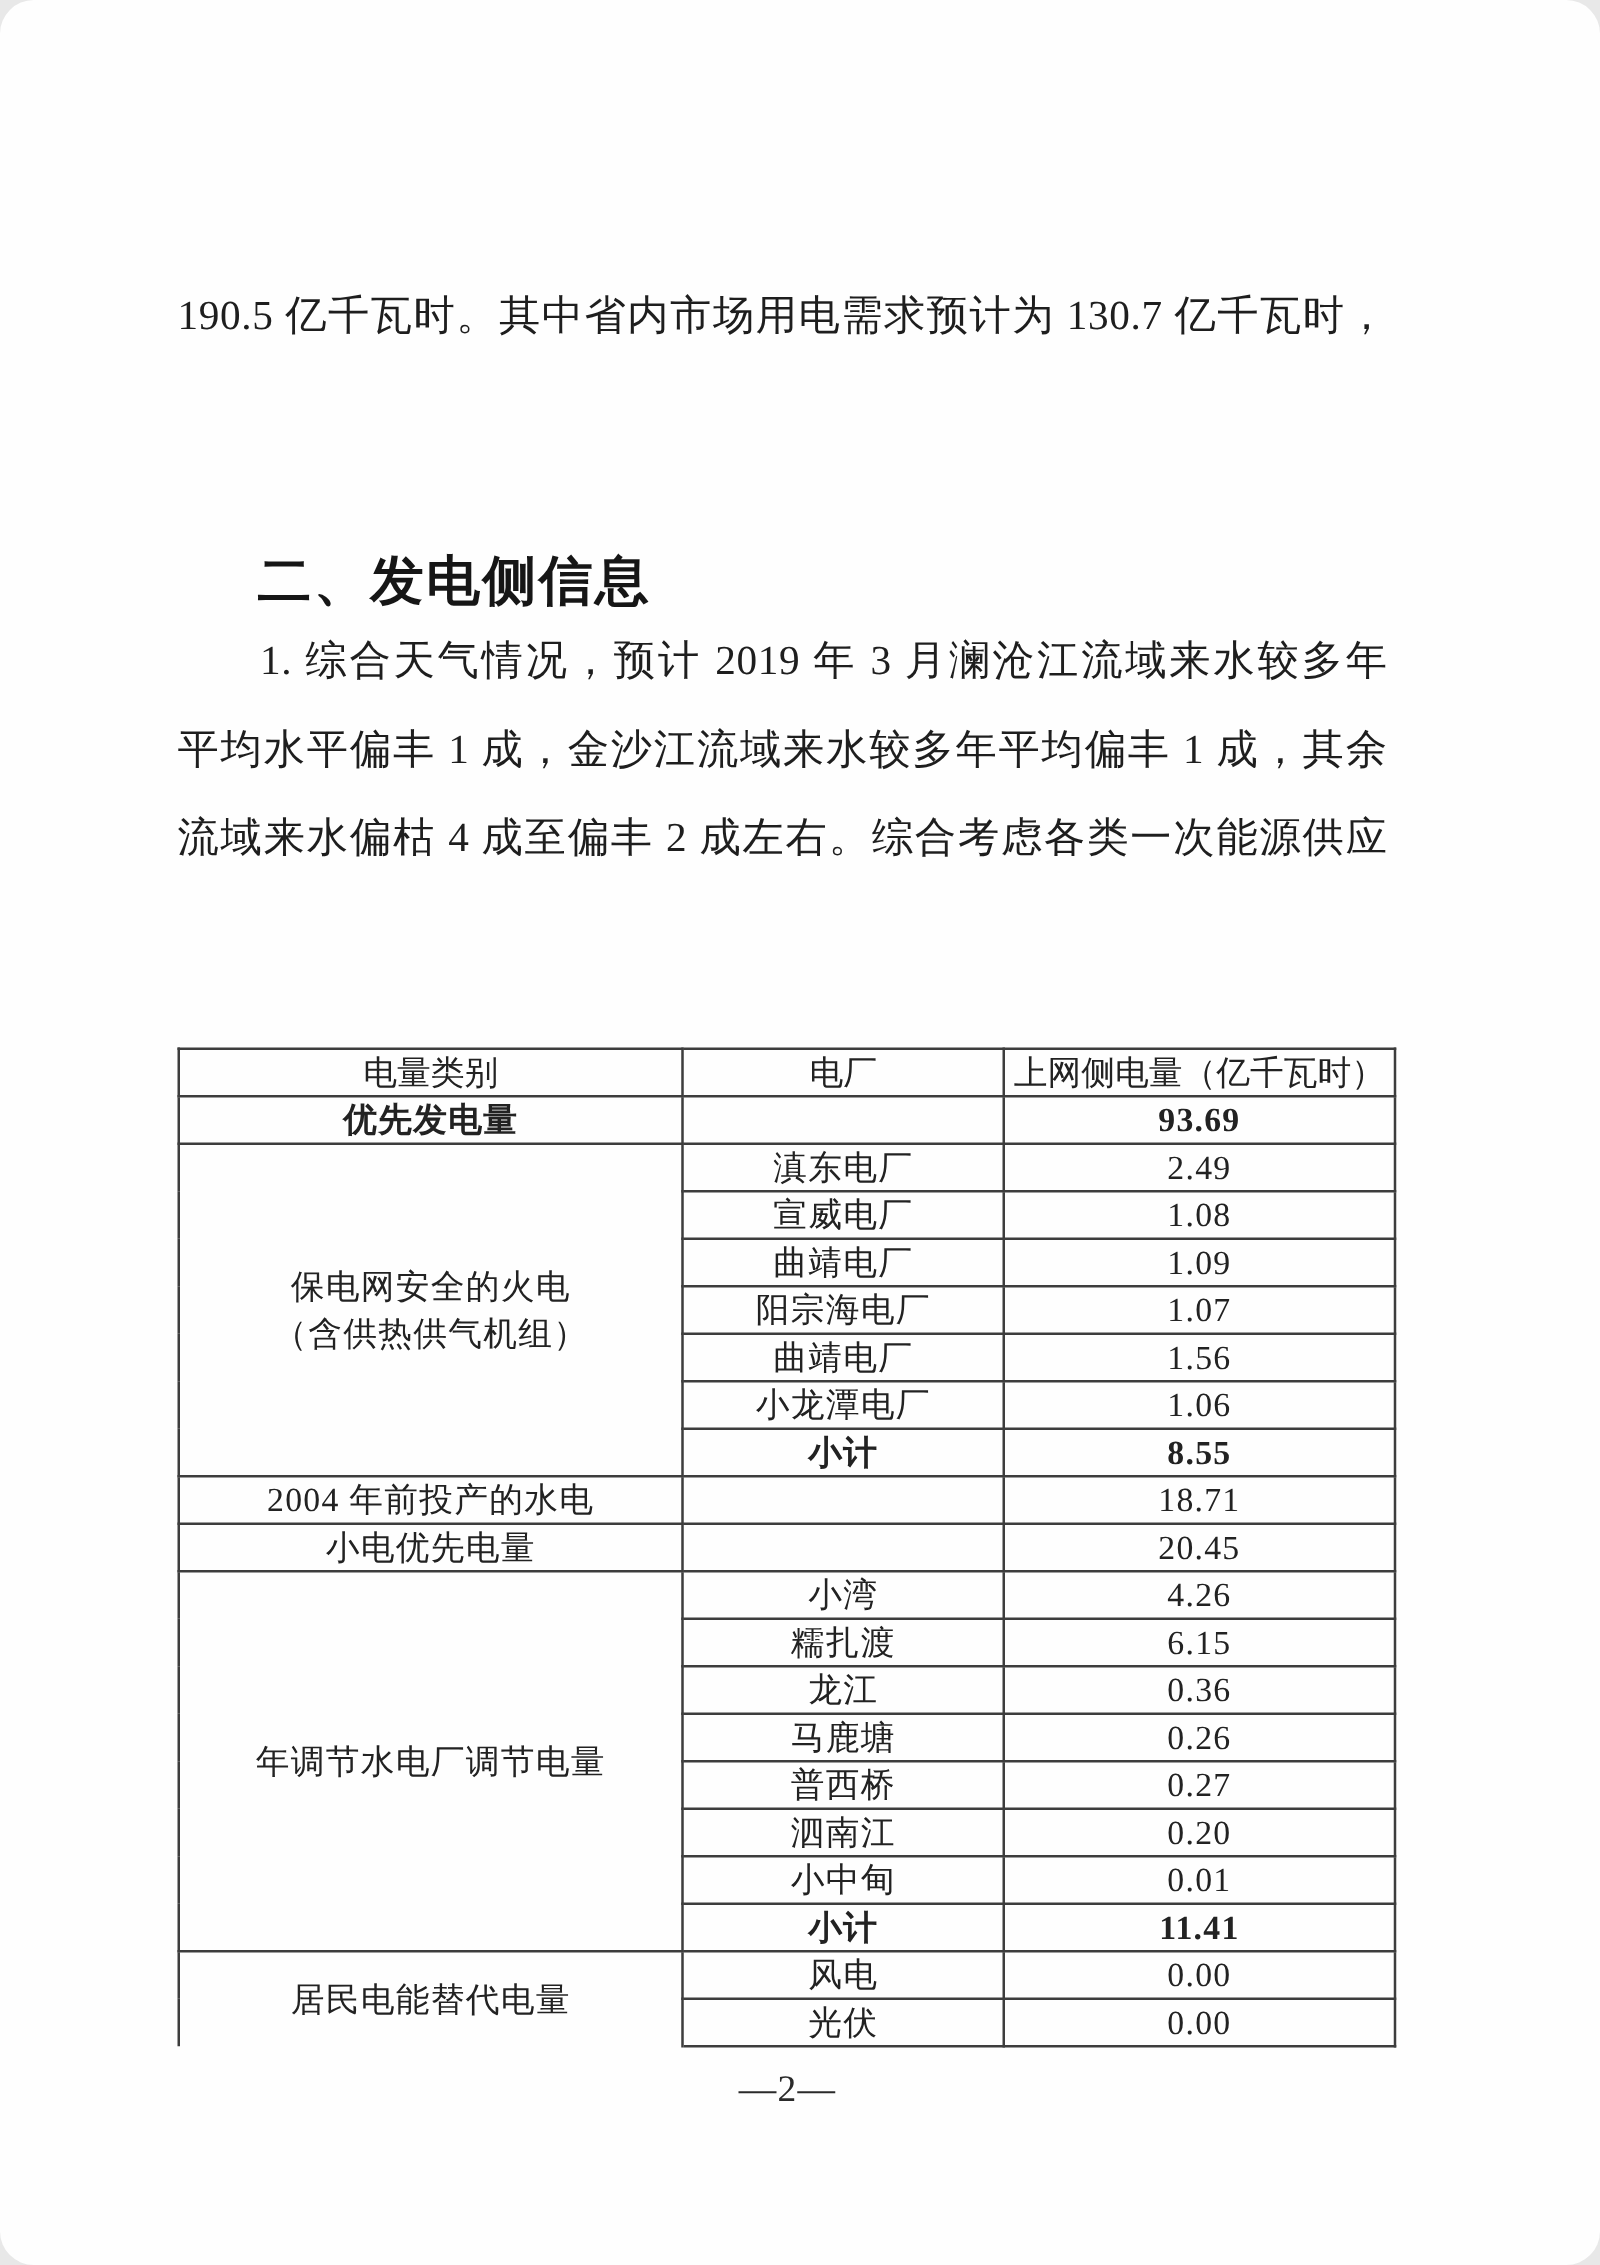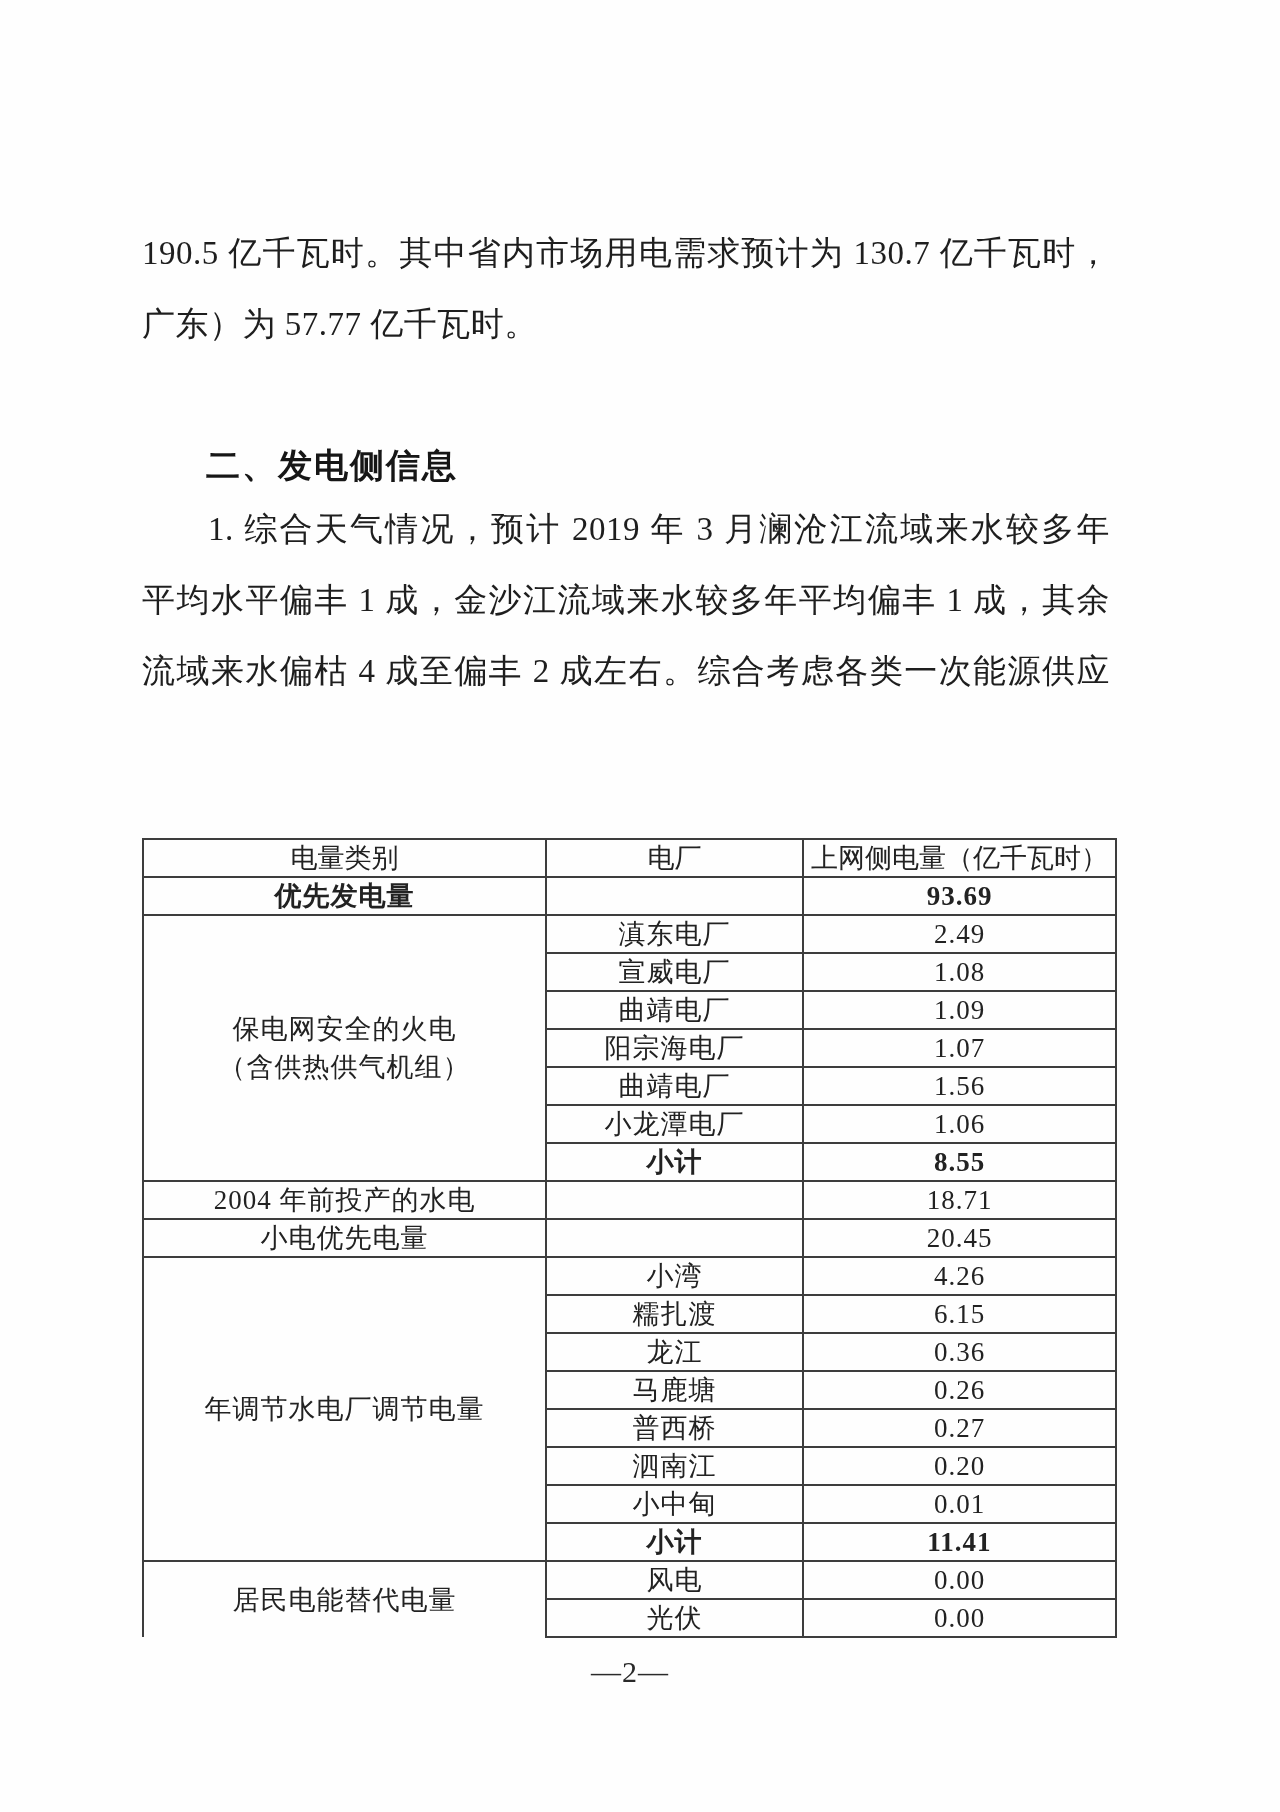--- a/index.html
+++ b/index.html
@@ -4,38 +4,39 @@
 <style>
   html,body{margin:0;padding:0;background:#e8e8e8;}
   .page{
     position:relative;
     width:1280px;height:1812px;
     margin:0 auto;
     background:#fefefe;
     font-family:"Liberation Serif","DejaVu Serif",serif;
     color:#1e1e1e;
     overflow:hidden;
+    border-radius:27px;
   }
   
   .para{position:absolute;left:142px;width:968px;}
   .line{
     font-size:33px;
     line-height:71px;
     letter-spacing:0.5px;
     text-align:justify;
     text-align-last:justify;
     white-space:normal;
   }
   .line.last{text-align-last:left;}
   .line.indent{text-indent:66px;}
   .heading{
     position:absolute;left:142px;width:968px;top:440px;
     font-family:"Liberation Sans","DejaVu Sans",sans-serif;
     font-weight:700;
-    font-size:34px;line-height:50px;
+    font-size:43px;line-height:50px;
     letter-spacing:2px;
     padding-left:64px;
     color:#161616;
   }
   
   table.grid{
     position:absolute;
     left:142px;top:838px;
     width:973px;
     border-collapse:collapse;
@@ -68,21 +69,20 @@
     letter-spacing:1px;
   }
 </style>
 </head>
 <body>
 
 <div class="page">
 
   <div class="para" style="top:218px">
     <div class="line">190.5 亿千瓦时。其中省内市场用电需求预计为 130.7 亿千瓦时，</div>
-    <div class="line last">广东）为 57.77 亿千瓦时。</div>
   </div>
 
   <div class="heading">二、发电侧信息</div>
 
   <div class="para" style="top:494px">
     <div class="line indent">1. 综合天气情况，预计 2019 年 3 月澜沧江流域来水较多年</div>
     <div class="line">平均水平偏丰 1 成，金沙江流域来水较多年平均偏丰 1 成，其余</div>
     <div class="line">流域来水偏枯 4 成至偏丰 2 成左右。综合考虑各类一次能源供应</div>
   </div>
 

